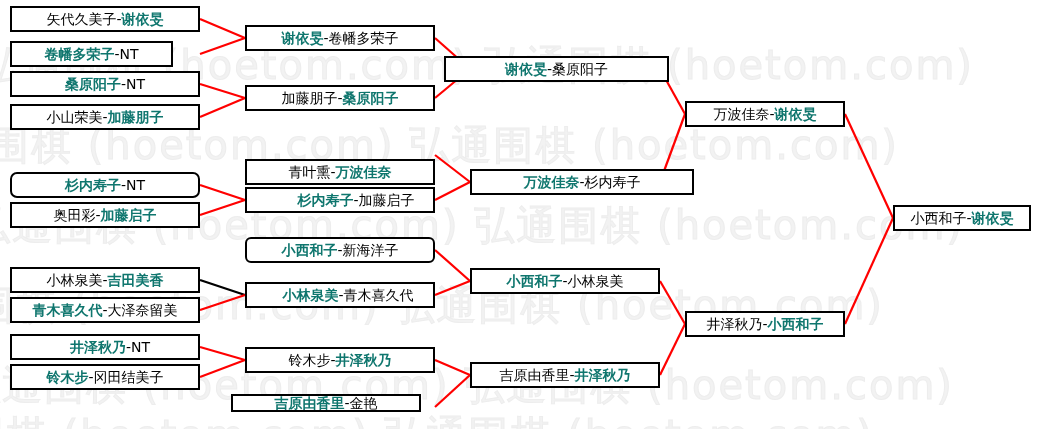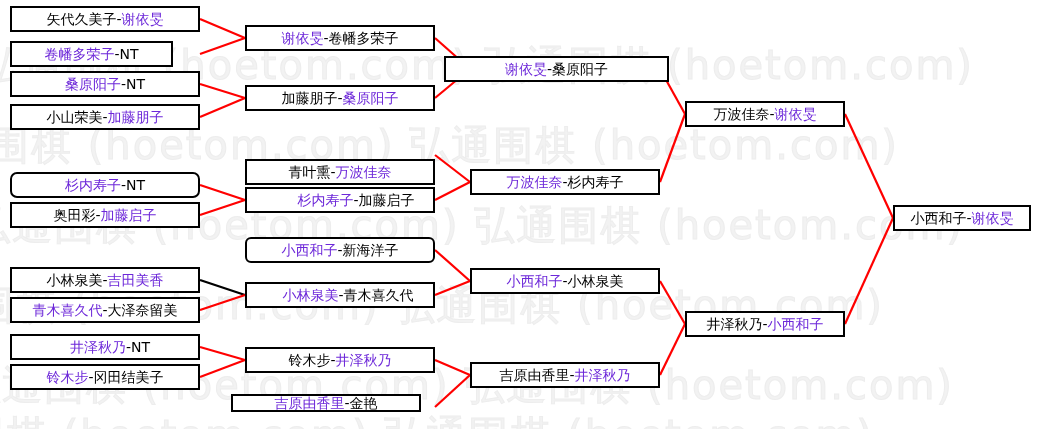--- a/index.html
+++ b/index.html
@@ -53,21 +53,21 @@
     font-size: 14px;
     line-height: 1;
     white-space: nowrap;
     color: #000000;
     font-family: "DejaVu Sans", "Liberation Sans", sans-serif;
   }
   .match-box .inner {
     display: inline-block;
     white-space: nowrap;
   }
-  .p-win  { color: #6d28d9; }
+  .p-win  { color: #0f766e; font-weight: bold; }
   .p-lose { color: #000000; }
   .sep    { color: #000000; }
 </style>
 </head>
 <body>
 
 <div id="bracket-root">
 
   <div id="watermark-layer">
       <div class="wm-row" style="left: -20px; top: 38px; color: rgb(242, 242, 242);">弘通围棋 (hoetom.com)  弘通围棋 (hoetom.com)</div>
@@ -156,21 +156,21 @@
       </div>
       <div class="match-box" style="left: 245px; top: 347px; width: 190px; height: 26px; border-color: rgb(0, 0, 0);">
         <span class="inner"><span class="p-lose">铃木步</span><span class="sep">-</span><span class="p-win">井泽秋乃</span></span>
       </div>
       <div class="match-box" style="left: 231px; top: 394px; width: 190px; height: 18px; border-color: rgb(0, 0, 0); align-items: flex-end;">
         <span class="inner"><span class="p-win">吉原由香里</span><span class="sep">-</span><span class="p-lose">金艳</span></span>
       </div>
       <div class="match-box" style="left: 444px; top: 56px; width: 225px; height: 26px; border-color: rgb(0, 0, 0);">
         <span class="inner"><span class="p-win">谢依旻</span><span class="sep">-</span><span class="p-lose">桑原阳子</span></span>
       </div>
-      <div class="match-box" style="left: 470px; top: 169px; width: 190px; height: 26px; border-color: rgb(0, 0, 0);">
+      <div class="match-box" style="left: 470px; top: 169px; width: 224px; height: 26px; border-color: rgb(0, 0, 0);">
         <span class="inner"><span class="p-win">万波佳奈</span><span class="sep">-</span><span class="p-lose">杉内寿子</span></span>
       </div>
       <div class="match-box" style="left: 470px; top: 268px; width: 190px; height: 26px; border-color: rgb(0, 0, 0);">
         <span class="inner"><span class="p-win">小西和子</span><span class="sep">-</span><span class="p-lose">小林泉美</span></span>
       </div>
       <div class="match-box" style="left: 470px; top: 362px; width: 190px; height: 26px; border-color: rgb(0, 0, 0);">
         <span class="inner"><span class="p-lose">吉原由香里</span><span class="sep">-</span><span class="p-win">井泽秋乃</span></span>
       </div>
       <div class="match-box" style="left: 685px; top: 101px; width: 160px; height: 26px; border-color: rgb(0, 0, 0);">
         <span class="inner"><span class="p-lose">万波佳奈</span><span class="sep">-</span><span class="p-win">谢依旻</span></span>

